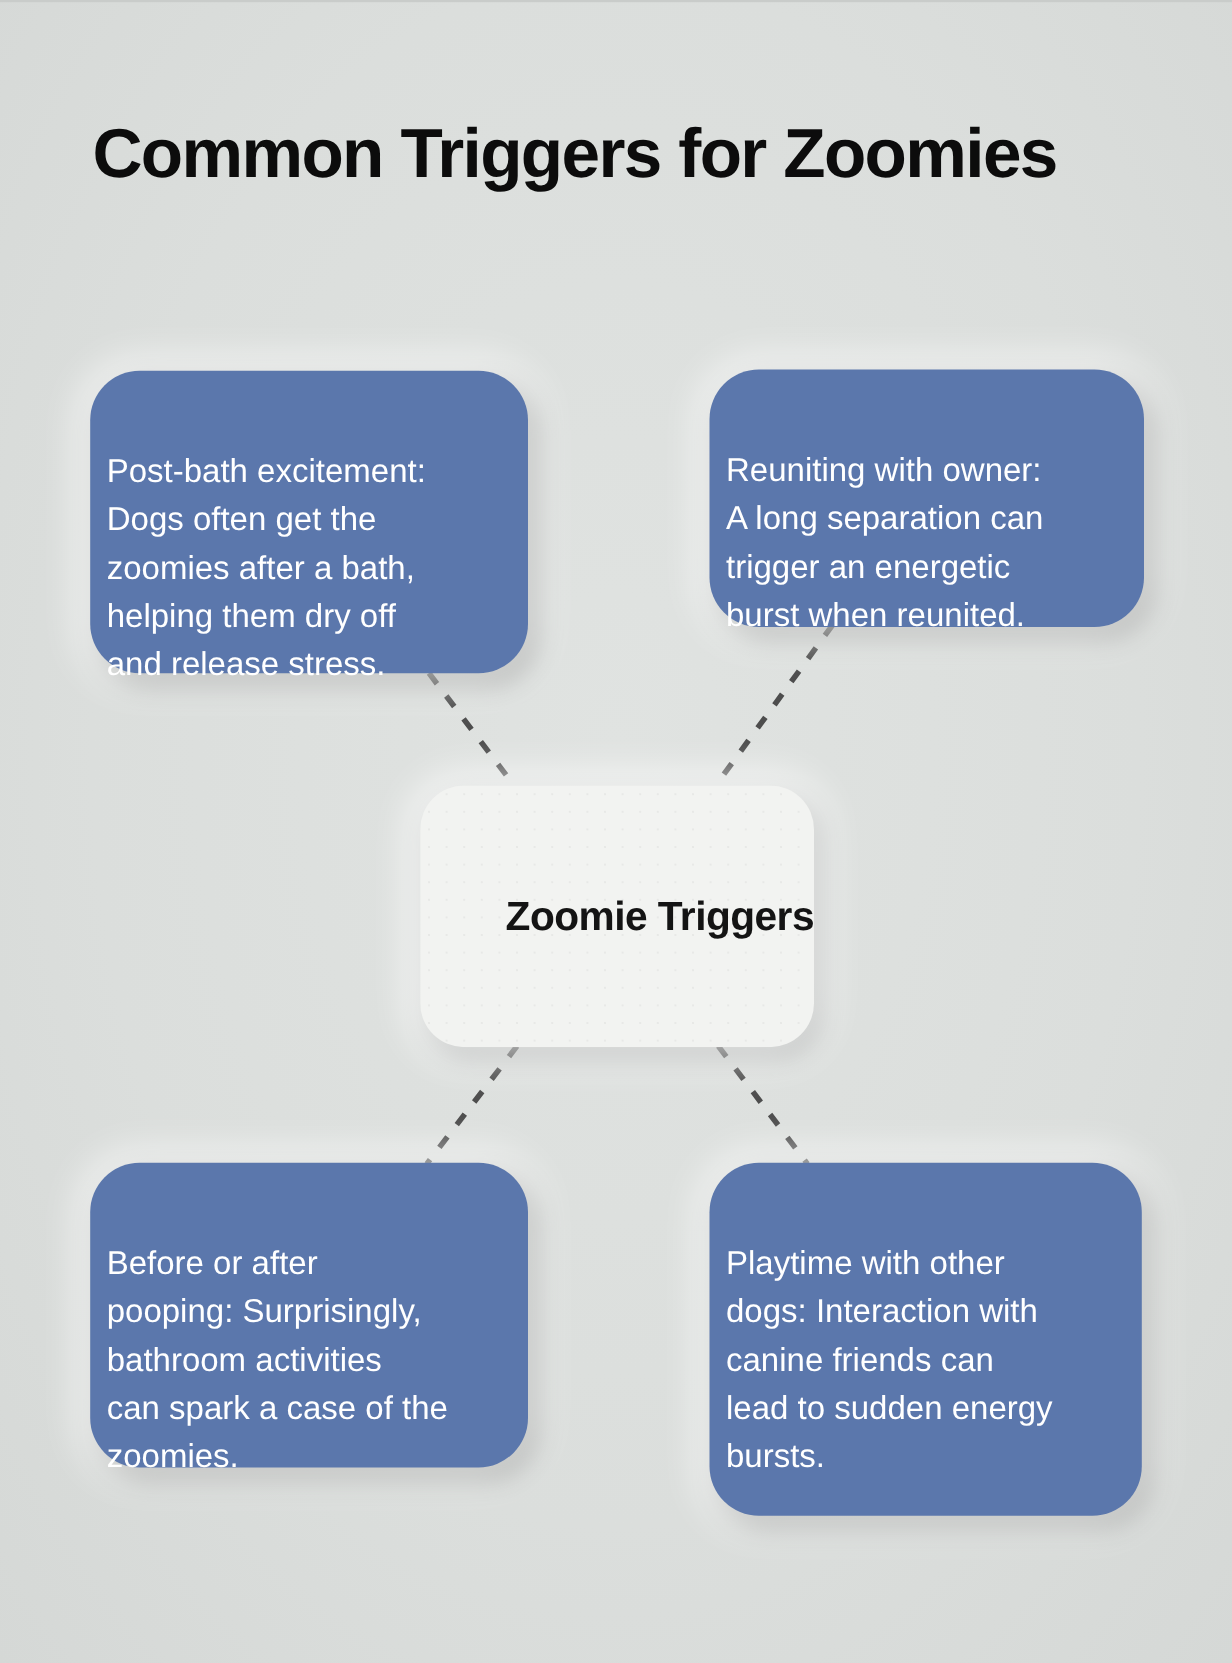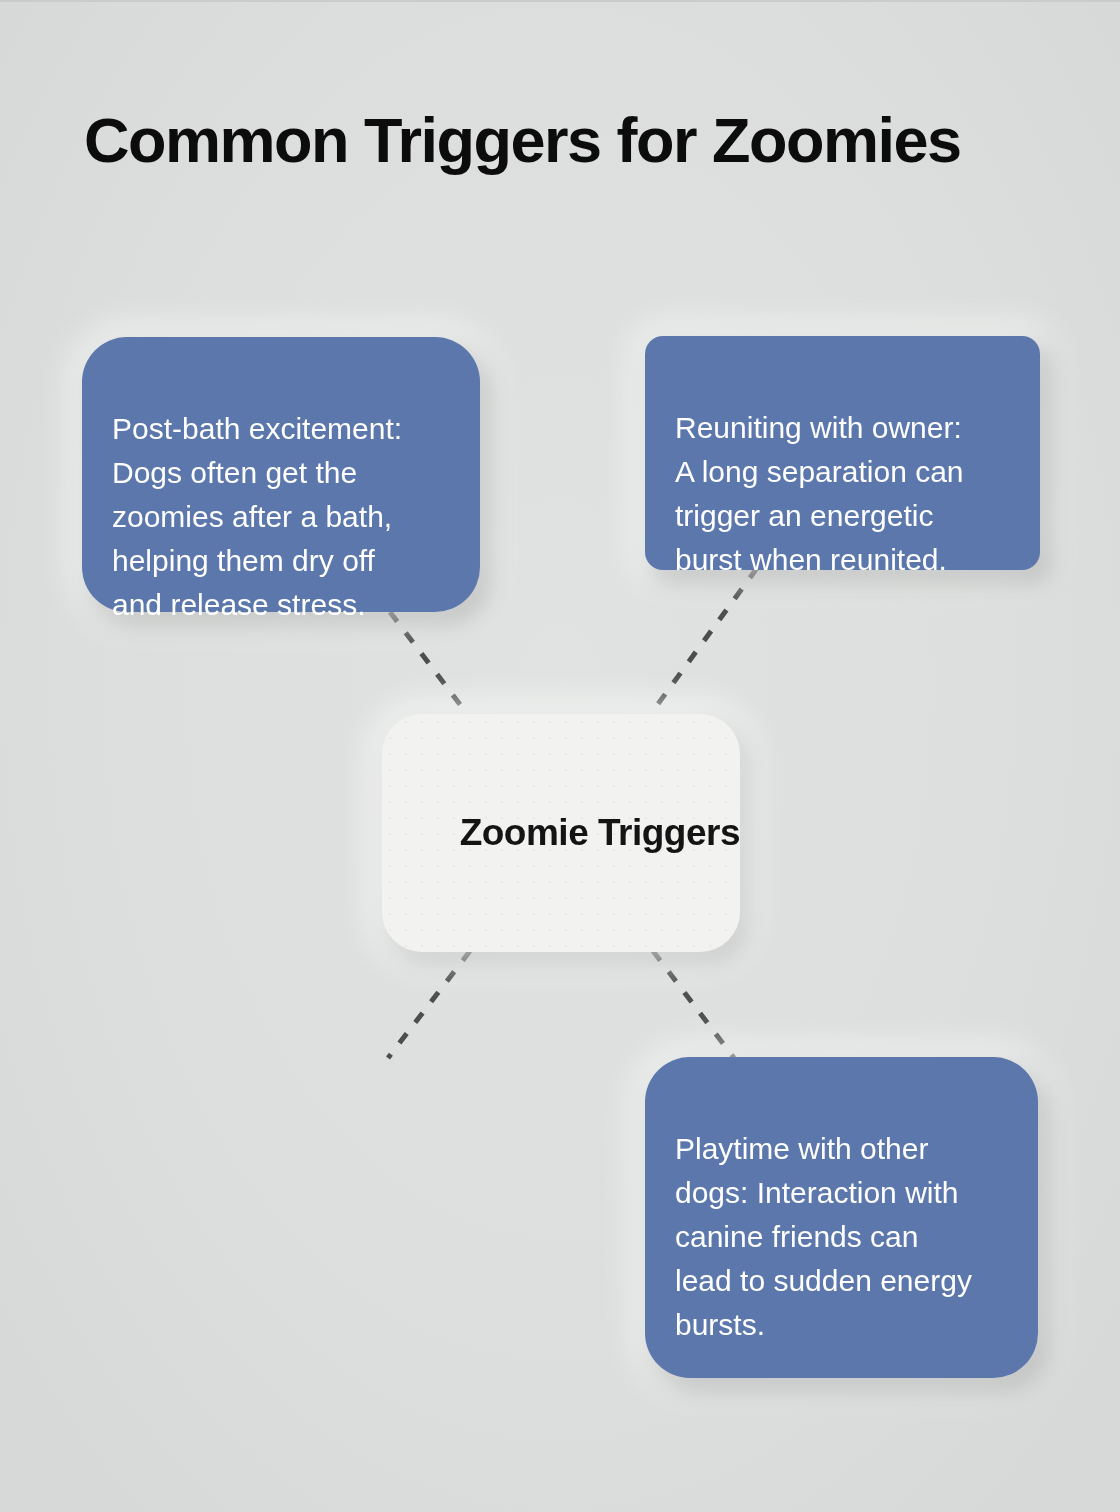--- a/index.html
+++ b/index.html
@@ -34,29 +34,29 @@
     top: 0;
     width: 1120px;
     height: 1512px;
   }
   .node {
     position: absolute;
     box-sizing: border-box;
     background: #5b77ac;
     border-radius: 45px;
     color: #ffffff;
-    padding: 26px 26px 24px 30px;
+    padding: 26px 26px 24px 15px;
     font-size: 30px;
     line-height: 44px;
     white-space: pre-line;
     box-shadow: 0 0 32px 14px rgba(255,255,255,0.55),
                 8px 10px 22px 0 rgba(45,48,46,0.38);
   }
   .node-top-left     { left: 82px;  top: 335px;  width: 398px; height: 275px; }
-  .node-top-right    { left: 645px; top: 334px;  width: 395px; height: 234px; border-radius: 18px; }
+  .node-top-right    { left: 645px; top: 334px;  width: 395px; height: 234px; }
   .node-bottom-left  { left: 82px;  top: 1055px; width: 398px; height: 277px; }
   .node-bottom-right { left: 645px; top: 1055px; width: 393px; height: 321px; }
   .center-node {
     position: absolute;
     left: 382px;
     top: 712px;
     width: 358px;
     height: 238px;
     box-sizing: border-box;
     background: #f2f3f1;
@@ -102,20 +102,27 @@
     <span>Reuniting with owner:
 A long separation can
 trigger an energetic
 burst when reunited.</span>
   </div>
 
   <div class="center-node">
     <span class="center-label">Zoomie Triggers</span>
   </div>
 
+  <div class="node node-bottom-left">
+    <span>Before or after
+pooping: Surprisingly,
+bathroom activities
+can spark a case of the
+zoomies.</span>
+  </div>
 
   <div class="node node-bottom-right">
     <span>Playtime with other
 dogs: Interaction with
 canine friends can
 lead to sudden energy
 bursts.</span>
   </div>
 
 </div>

